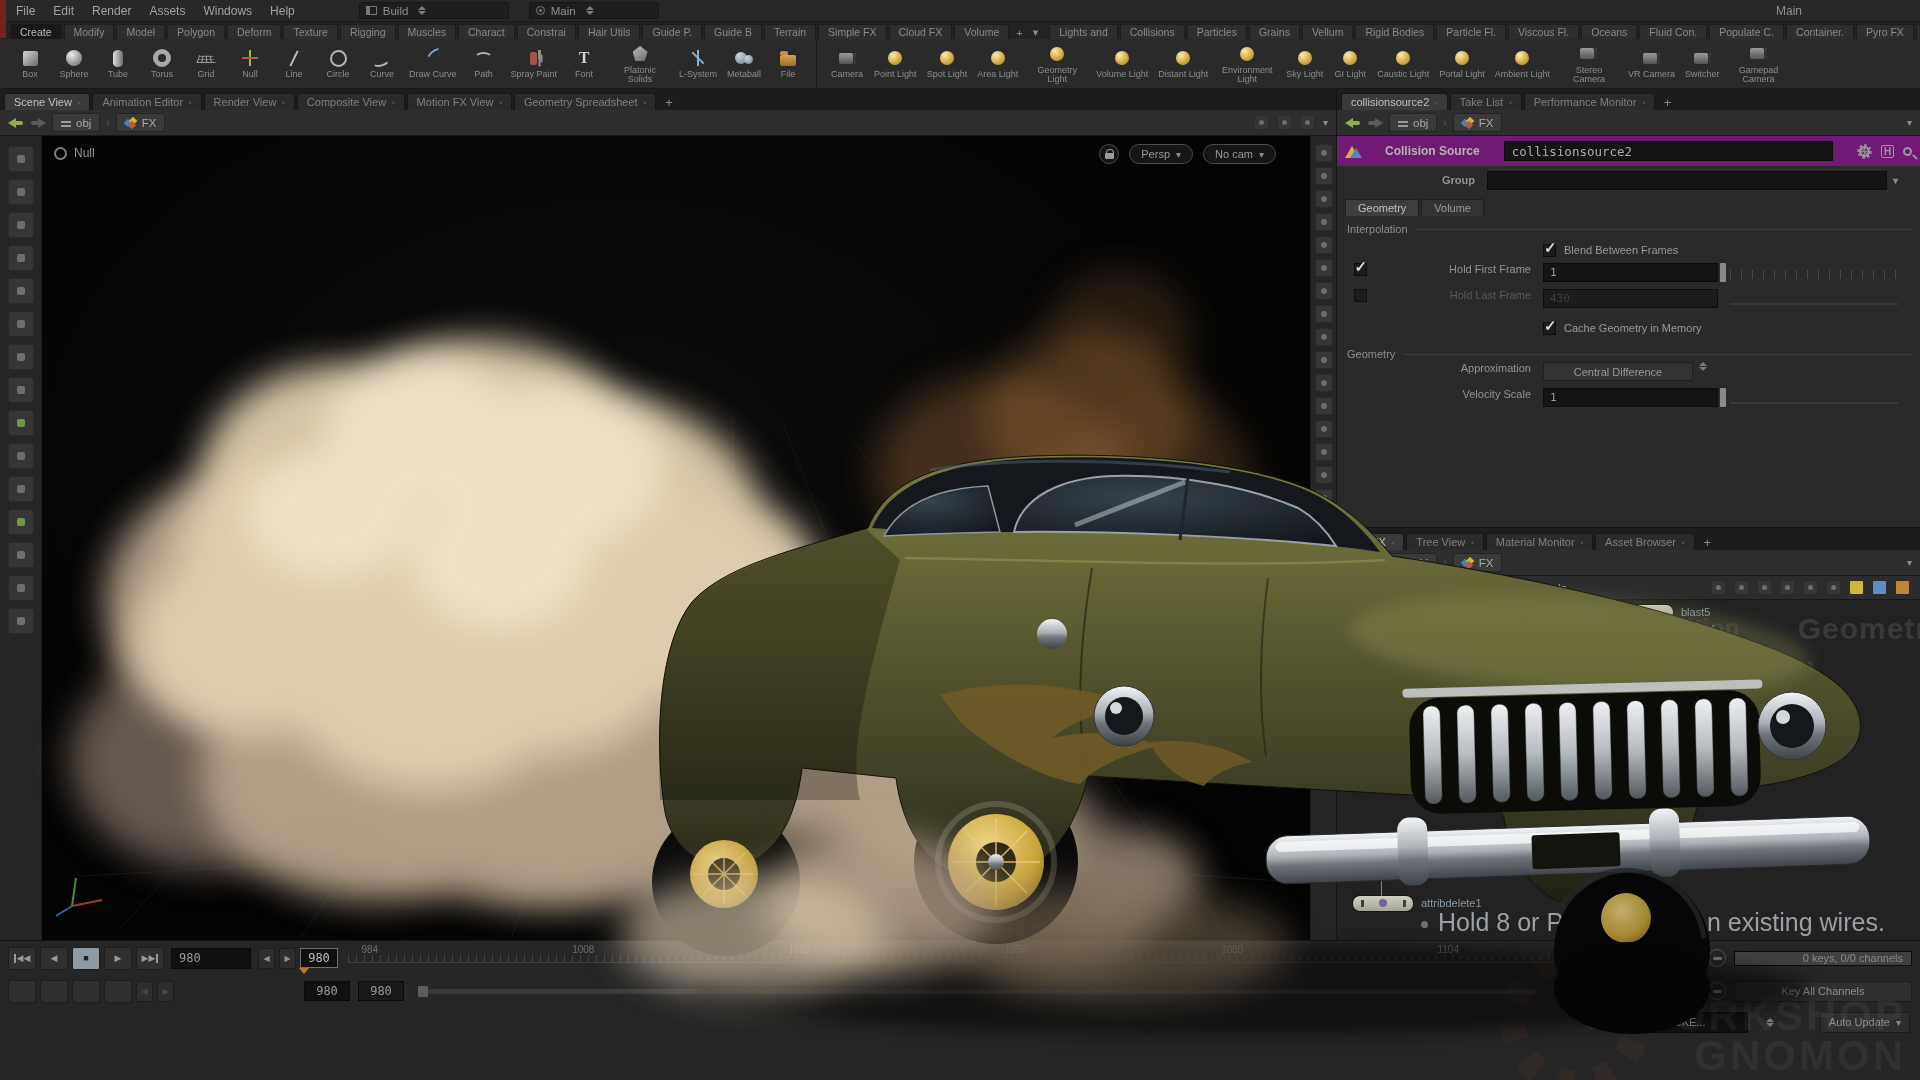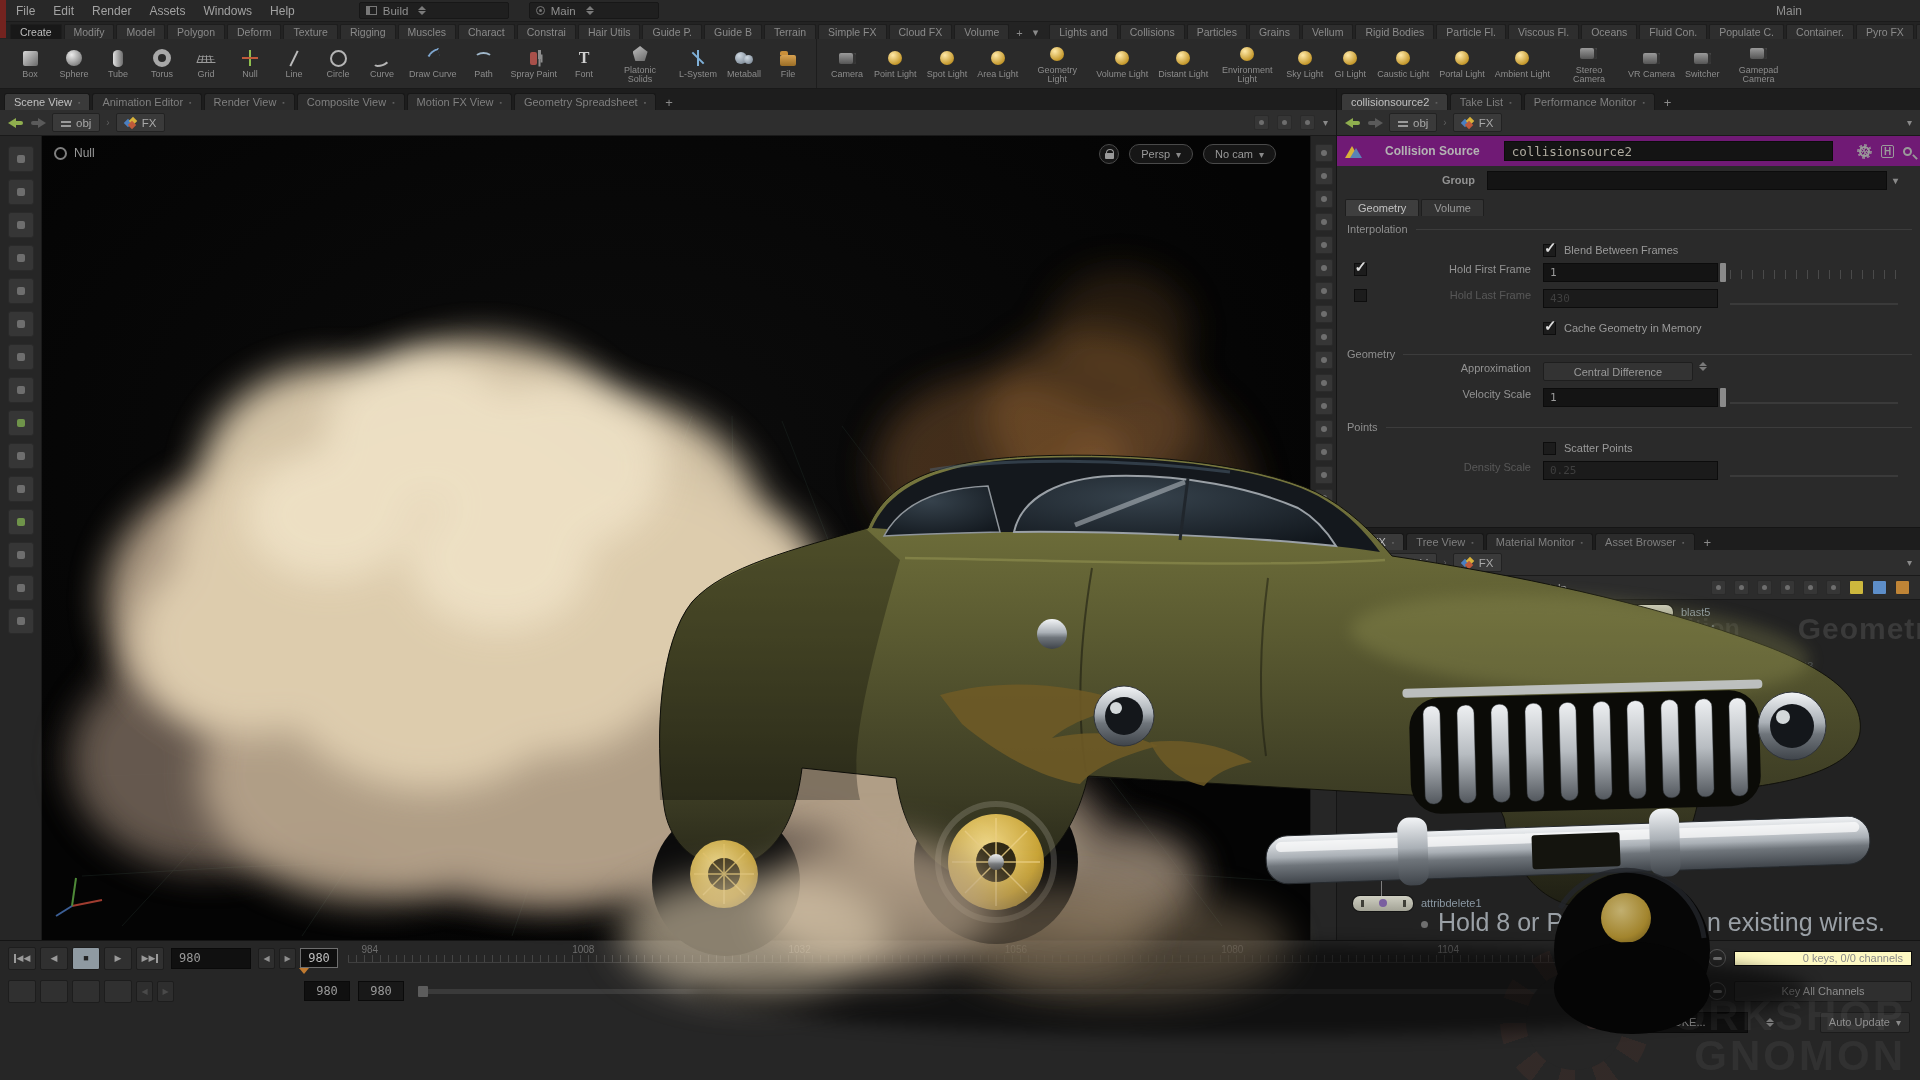--- a/index.html
+++ b/index.html
@@ -182,21 +182,21 @@
   .ruler::before{content:"";position:absolute;left:0;right:0;bottom:9px;height:1px;background:#3f3f3f;}
   .ruler::after{content:"";position:absolute;left:0;right:0;bottom:10px;height:7px;background:repeating-linear-gradient(90deg,#454545 0 1px,transparent 1px 8px);}
   .rlabels{position:absolute;left:1%;right:1%;top:0;display:flex;justify-content:space-between;font-size:10px;color:#6d6d6d;}
   .rfield{width:46px;height:20px;background:#101010;border:1px solid #0a0a0a;color:#9a9a9a;font-size:12px;display:flex;align-items:center;justify-content:center;margin:0 2px;}
   .rfield.alt{background:#181818;}
   .rslider{flex:1;height:18px;position:relative;margin:0 8px;}
   .rslider::before{content:"";position:absolute;left:0;right:0;top:7px;height:5px;background:#3a3a3a;border-radius:2px;}
   .rslider .hL{position:absolute;left:0;top:4px;width:10px;height:11px;background:#5c5c5c;border-radius:1px;}
   .rslider .hR{position:absolute;right:0;top:2px;color:#8f8f8f;font-size:11px;}
   .pb-block{display:flex;align-items:center;gap:8px;margin-left:10px;}
-  .keysf{width:178px;height:15px;background:#fef9c3;border:1px solid #0a0a0a;color:#8a8a8a;font-size:11px;display:flex;align-items:center;justify-content:flex-end;padding:0 8px;}
+  .keysf{width:178px;height:15px;background:#404040;border:1px solid #0a0a0a;color:#8a8a8a;font-size:11px;display:flex;align-items:center;justify-content:flex-end;padding:0 8px;}
   .keyall{width:178px;height:21px;background:#2f2f2f;border:1px solid #1c1c1c;border-radius:2px;color:#8f8f8f;font-size:11px;display:flex;align-items:center;justify-content:center;}
   .keyic{width:18px;height:18px;border:1px solid #555;border-radius:50%;position:relative;}
   .keyic::after{content:"";position:absolute;left:4px;top:7px;width:9px;height:3px;background:#777;border-radius:2px;}
   .simic{width:16px;height:13px;border-radius:50% 50% 40% 40%;background:radial-gradient(circle at 40% 35%,#d89b93,#9a5a52);}
   .updsel{display:flex;align-items:center;gap:6px;height:21px;padding:0 8px;background:#2e2e2e;border:1px solid #1c1c1c;border-radius:2px;font-size:11px;color:#8f8f8f;}
   .pathsel{display:flex;align-items:center;gap:6px;height:21px;padding:0 8px;background:#101010;border:1px solid #0a0a0a;font-size:11px;color:#8f8f8f;width:138px;}
   .wmark{position:absolute;right:14px;bottom:4px;text-align:right;line-height:40px;pointer-events:none;}
   .wmark div{font-size:42px;font-weight:bold;letter-spacing:3px;color:rgba(150,150,150,0.10);}
   .wm-gear{position:absolute;right:270px;bottom:-16px;width:150px;height:150px;border-radius:50%;background:repeating-conic-gradient(rgba(140,70,55,.16) 0 16deg,transparent 16deg 36deg);opacity:.8;}
   .wm-gear::after{content:"";position:absolute;inset:26px;border-radius:50%;background:#262626;}
@@ -769,39 +769,20 @@
             <span class="cbslot"></span>
             <span class="plabel">Velocity Scale</span>
             <span class="pfield">1</span>
             <span class="pslider">
                 <span class="ph"></span>
                 <span class="ptk" style="background:#3a3a3a;height:2px"></span>
               </span>
           </div>
         </div>
 
-        <div class="sect">
-          <div class="sect-t">Points</div>
-          <div class="prow">
-            <span class="cbslot"></span>
-              <span class="plabel"></span>
-            <span class="inlinecb">
-                <span class="cb"></span>
-                <span>Scatter Points</span>
-              </span>
-          </div>
-          <div class="prow">
-            <span class="cbslot"></span>
-            <span class="plabel dis">Density Scale</span>
-            <span class="pfield dis">0.25</span>
-            <span class="pslider flat">
-                <span class="ptk"></span>
-              </span>
-          </div>
-        </div>
       </div>
 
       <div class="tabbar" style="height:22px">
         <span style="display:flex">
           <span class="ptab active">
               <span>/obj/FX</span>
               <span class="dot">▪</span>
             </span>
 
           <span class="ptab">

